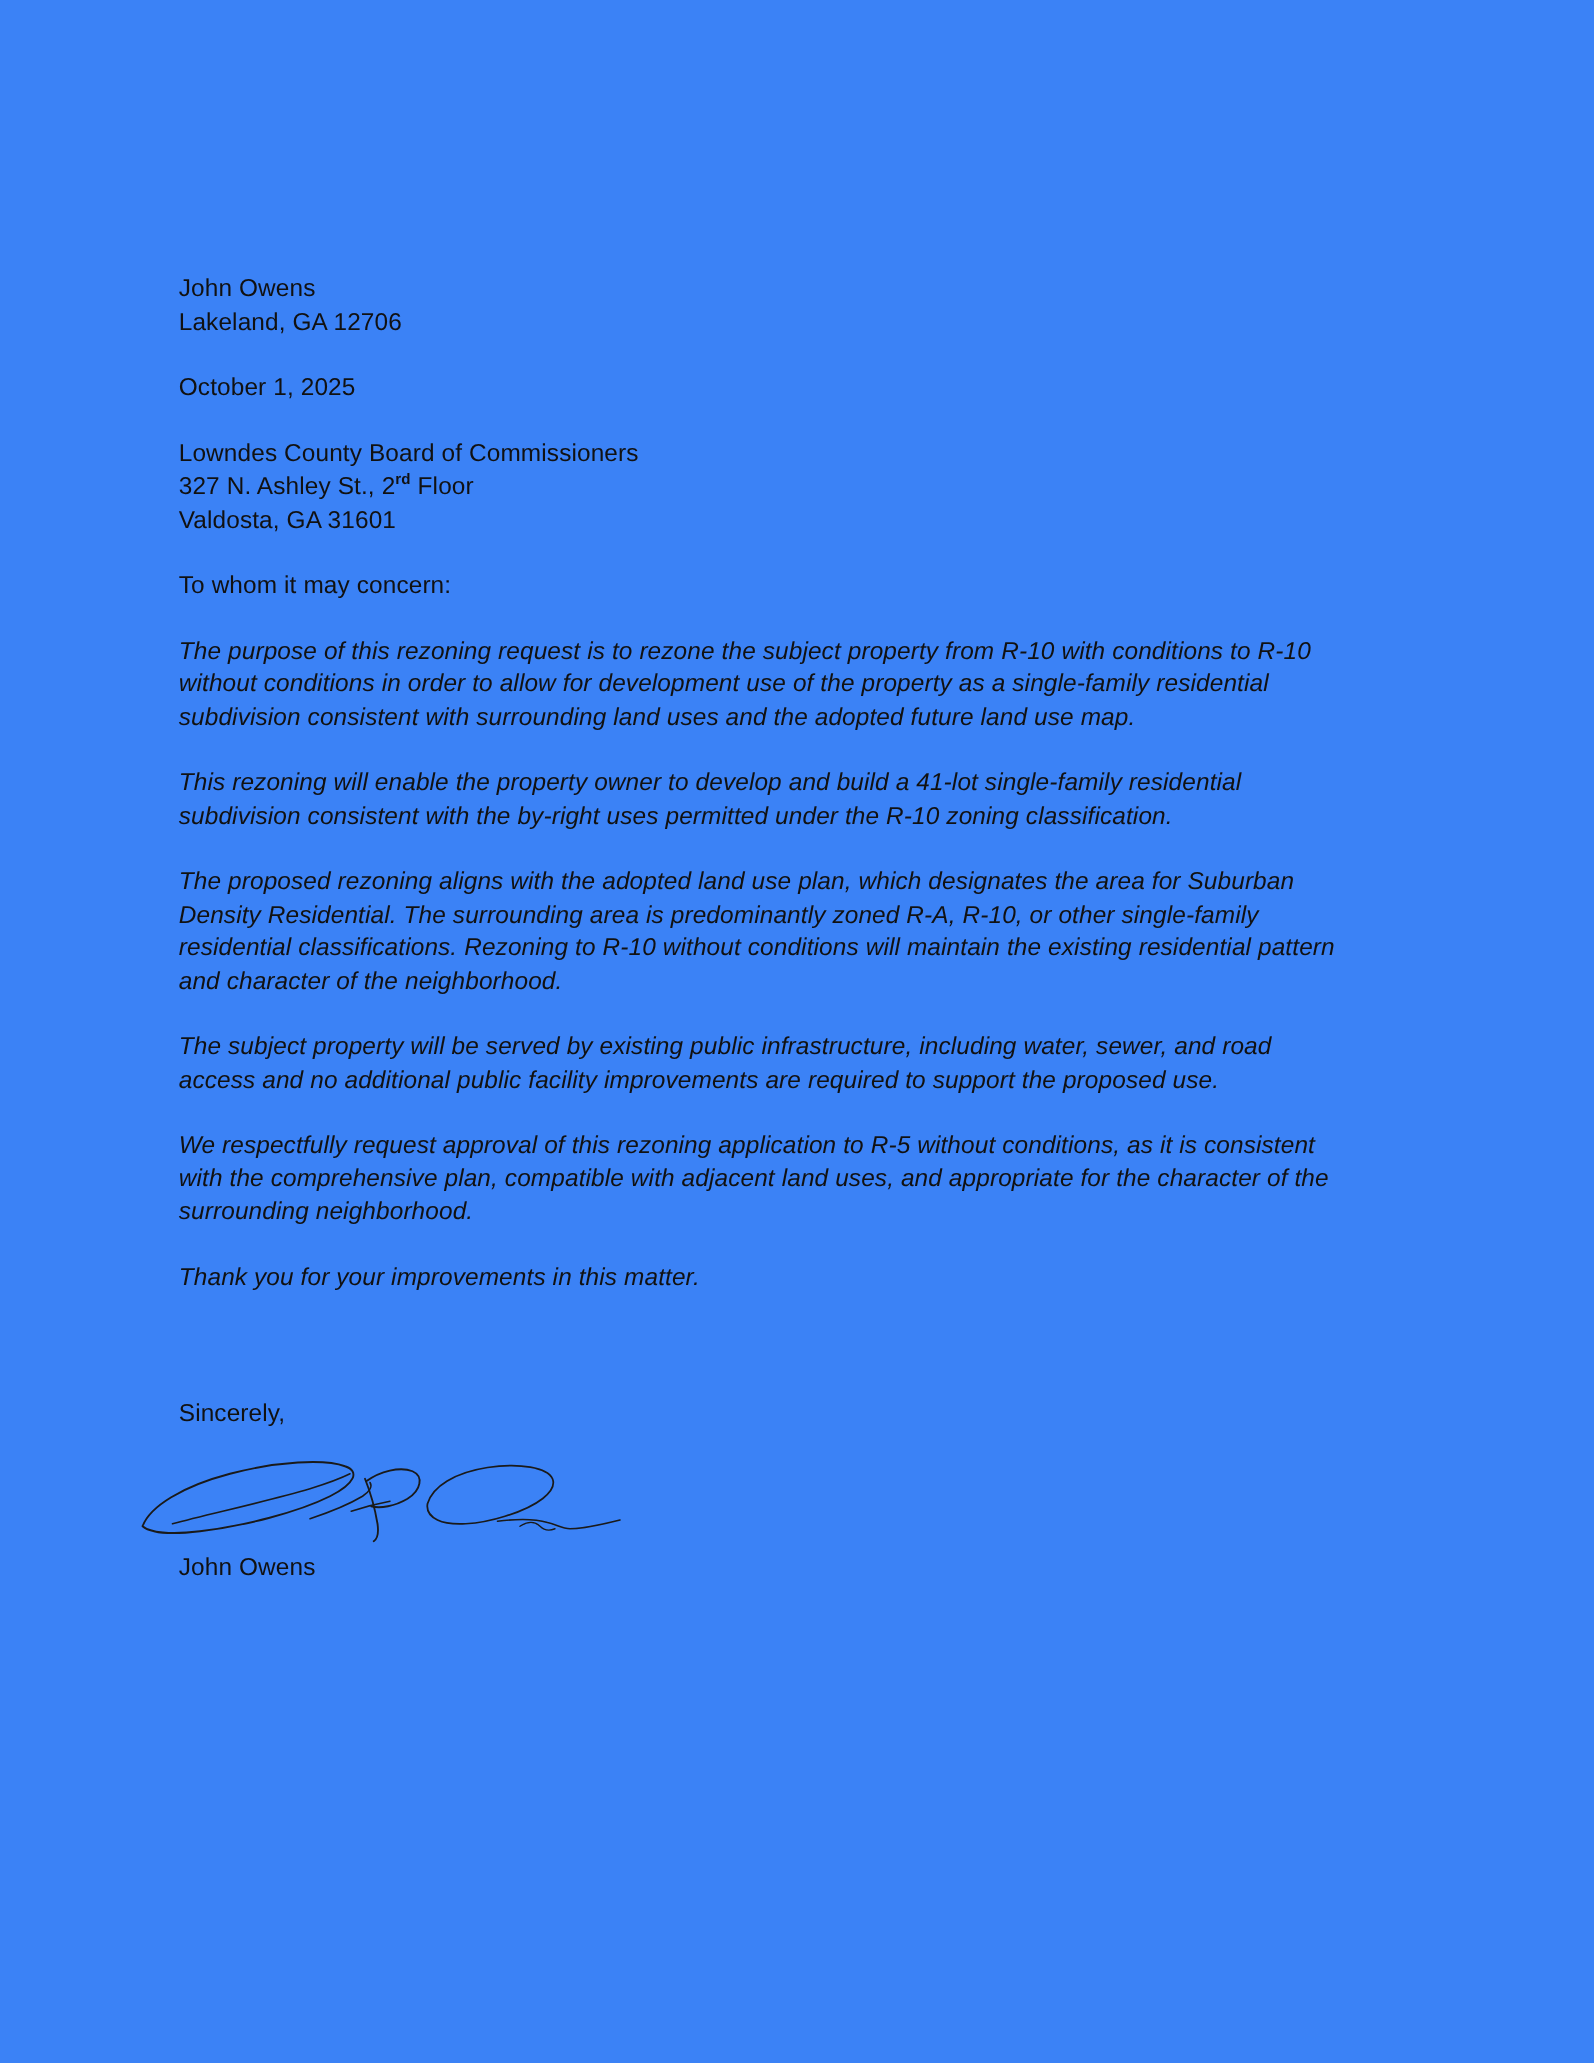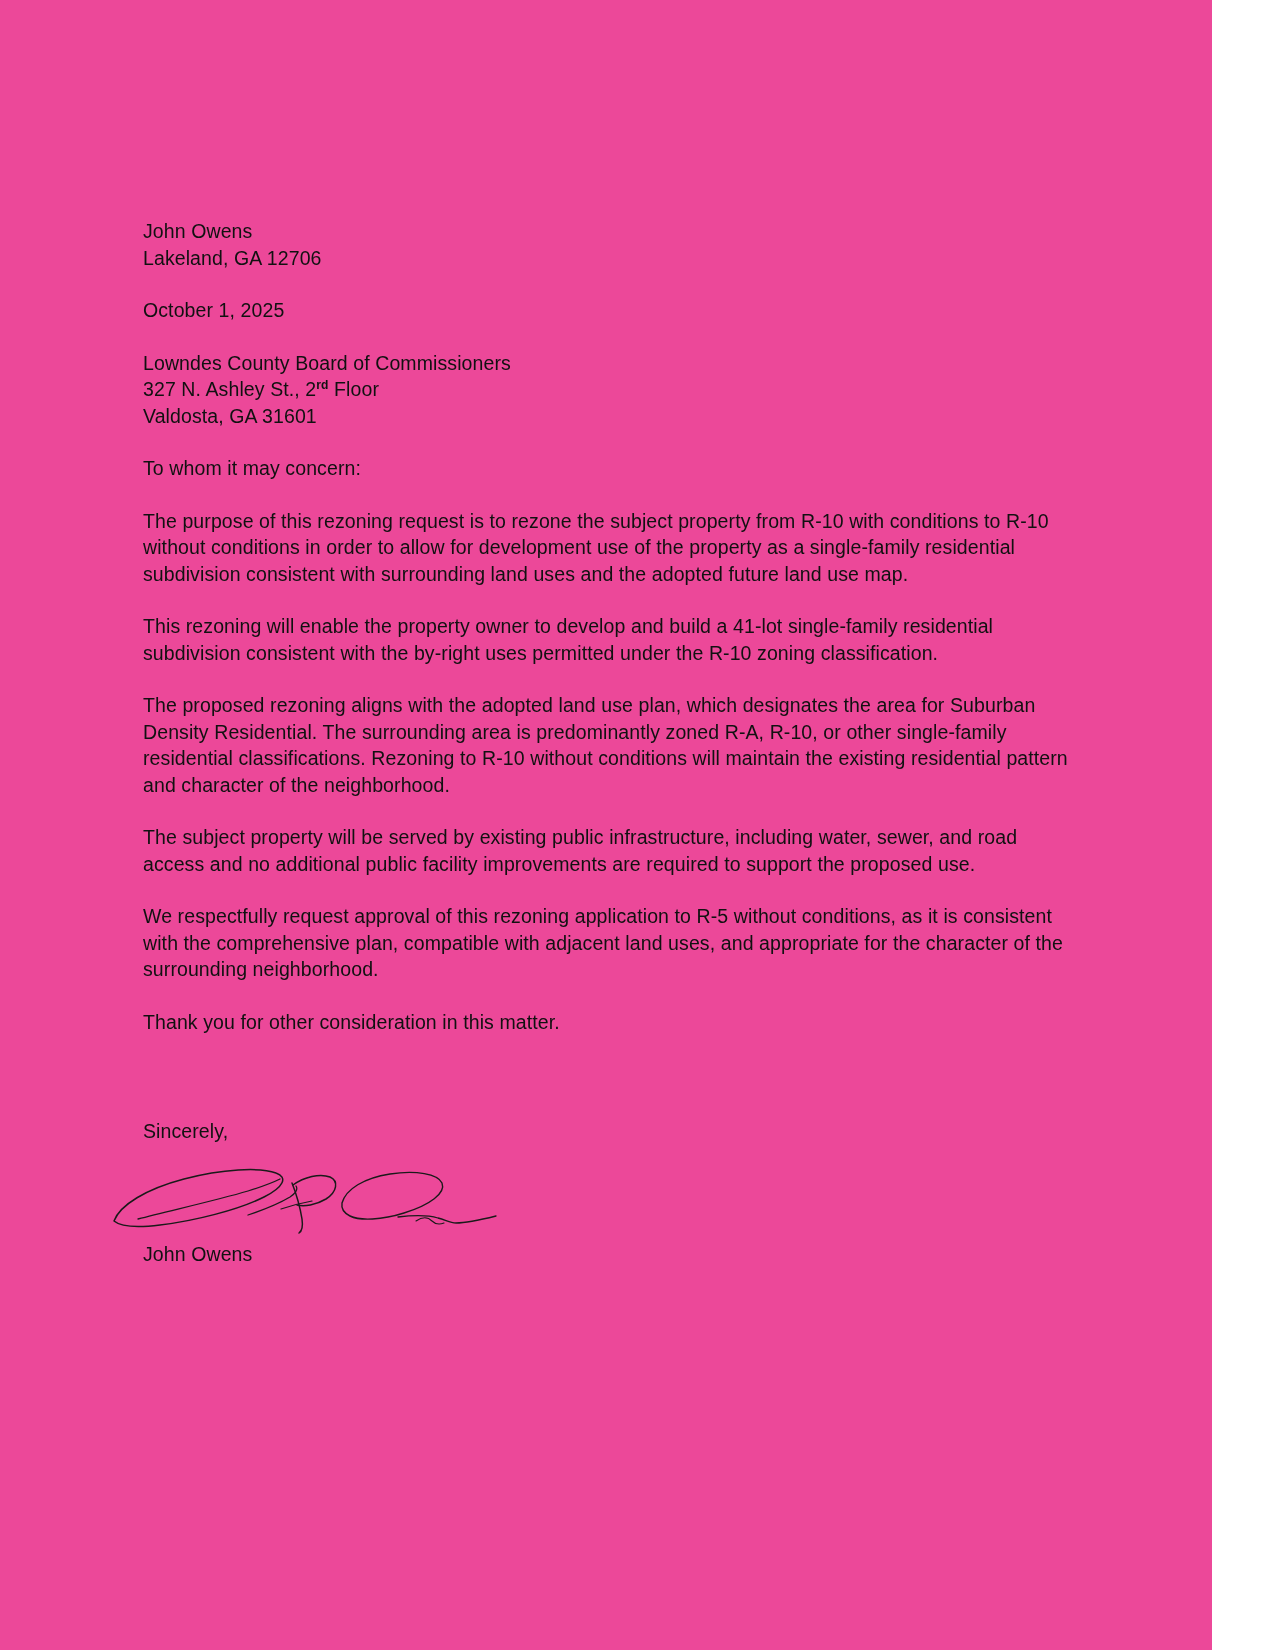--- a/index.html
+++ b/index.html
@@ -14,25 +14,24 @@
     position: relative;
     font-family: "Liberation Sans", "DejaVu Sans", sans-serif;
     color: #000000;
     -webkit-font-smoothing: antialiased;
   }
 
   .page {
     position: absolute;
     left: 0;
     top: 0;
-    width: 1171px;
+    width: 1275px;
     height: 1650px;
-    background: #ec4899;
+    background: #3b82f6;
     overflow: hidden;
-    padding-left: 41px;
   }
 
   
   .letter {
     position: absolute;
     left: 143px;
     top: 218px;
     width: 930px;
   }
 
@@ -56,20 +55,21 @@
     display: block;
     white-space: nowrap;
   }
 
   
   .gap-block { height: 26px; }
   .gap-para  { height: 26px; }
 
   .para {
     margin: 0;
+    font-style: italic;
   }
 
   sup.ordinal {
     font-size: 0.62em;
     vertical-align: super;
     line-height: 0;
     font-weight: bold;
   }
 
   
@@ -138,21 +138,21 @@
 
     <p class="para">The proposed rezoning aligns with the adopted land use plan, which designates the area for Suburban Density Residential. The surrounding area is predominantly zoned R-A, R-10, or other single-family residential classifications. Rezoning to R-10 without conditions will maintain the existing residential pattern and character of the neighborhood.</p>
     <div class="gap-para"></div>
 
     <p class="para">The subject property will be served by existing public infrastructure, including water, sewer, and road access and no additional public facility improvements are required to support the proposed use.</p>
     <div class="gap-para"></div>
 
     <p class="para">We respectfully request approval of this rezoning application to R-5 without conditions, as it is consistent with the comprehensive plan, compatible with adjacent land uses, and appropriate for the character of the surrounding neighborhood.</p>
     <div class="gap-para"></div>
 
-    <p class="para">Thank you for other consideration in this matter.</p>
+    <p class="para">Thank you for your improvements in this matter.</p>
 
   </div>
 
   <div class="closing">
 
     <div class="closing-line">Sincerely,</div>
 
     <div class="signature-wrap">
       <svg viewBox="0 0 420 78" xmlns="http://www.w3.org/2000/svg" aria-hidden="true">
         <g fill="none" stroke="#1a1a1a" stroke-linecap="round" stroke-linejoin="round">

